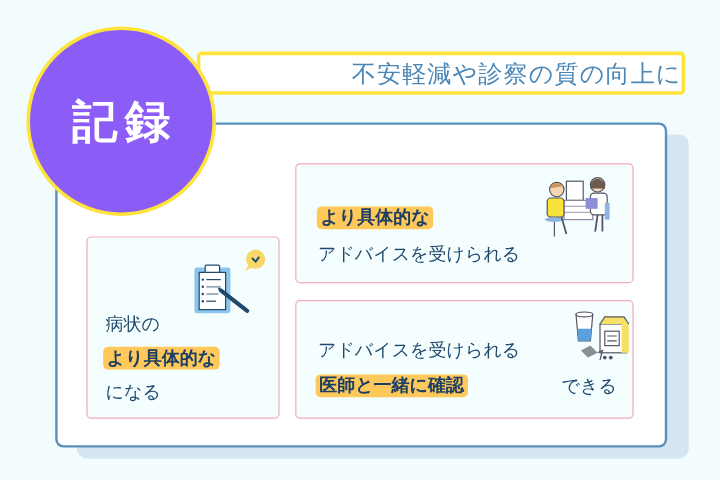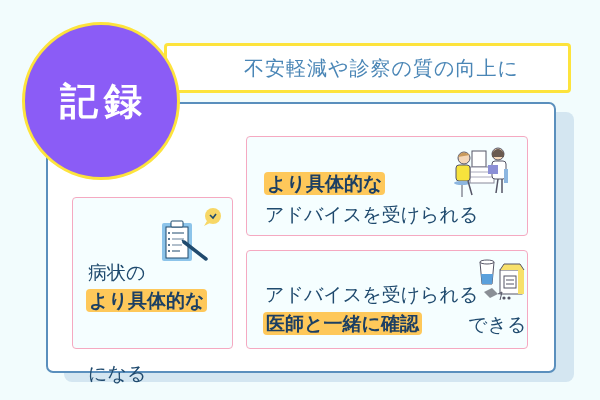--- a/index.html
+++ b/index.html
@@ -11,23 +11,23 @@
   }
   .shadow {
     position: absolute; left: 64px; top: 112px; width: 510px; height: 270px;
     background: #d4e6f1; border-radius: 8px;
   }
   .panel {
     position: absolute; left: 46px; top: 102px; width: 510px; height: 271px;
     background: #ffffff; border: 2px solid #5a8fbd; border-radius: 7px;
   }
   .banner {
-    position: absolute; left: 164px; top: 43px; width: 407px; height: 50px;
+    position: absolute; left: 164px; top: 43px; width: 407px; height: 36px;
     background: #ffffff; border: 3px solid #fde33c; border-radius: 4px;
-    display: flex; align-items: center; justify-content: center;
+    display: flex; align-items: center; justify-content: flex-end;
     padding-left: 28px;
   }
   .banner-text {
     color: #4a86b6; font-size: 20px; letter-spacing: 1px;
   }
   .badge {
     position: absolute; left: 22px; top: 22px; width: 158px; height: 158px;
     border-radius: 50%; background: #8b5cf6; border: 3px solid #fde33c;
     display: flex; align-items: center; justify-content: center;
   }
@@ -35,21 +35,21 @@
     color: #ffffff; font-size: 38px; font-weight: bold; letter-spacing: 6px;
     margin-left: 6px;
   }
   .card {
     position: absolute; background: #f5feff; border: 1.5px solid #f5a9c1;
     border-radius: 4px;
   }
   .card-left { left: 72px; top: 197px; width: 161px; height: 152px; }
   .card-top  { left: 246px; top: 136px; width: 282px; height: 100px; }
   .card-bot  { left: 246px; top: 250px; width: 282px; height: 99px; }
-  .txt { position: absolute; color: #1f4a6e; font-size: 19px; white-space: nowrap; line-height: 1; }
+  .txt { position: absolute; color: #1f4a6e; font-size: 15px; white-space: nowrap; line-height: 1; }
   .hl {
     background: #fec85a; border-radius: 4px; padding: 2px 3px;
     font-weight: bold; color: #1c3f63;
   }
   .icon { position: absolute; }
 </style>
 </head>
 <body>
 
 <div class="shadow"></div>
@@ -79,21 +79,21 @@
     <circle cx="9" cy="40" r="1" fill="#1f4a6e"></circle>
       <line x1="12" y1="40" x2="22" y2="40" stroke="#9ab" stroke-width="1.5"></line>
     <circle cx="9" cy="46" r="1" fill="#1f4a6e"></circle>
       <line x1="12" y1="46" x2="20" y2="46" stroke="#1f4a6e" stroke-width="1"></line>
     <line x1="24" y1="37" x2="46" y2="54" stroke="#1f4a6e" stroke-width="3.5" stroke-linecap="round"></line>
     <line x1="22" y1="35" x2="25" y2="38" stroke="#1f4a6e" stroke-width="1.5"></line>
   </svg>
 </div>
 <span class="txt" style="left:88px; top:263px;text-align:center;">病状の</span>
 <span class="txt hl" style="left:86px; top:289px;">より具体的な</span>
-<span class="txt" style="left:88px; top:320px;margin-top:44px;">になる</span>
+<span class="txt" style="left:88px; top:320px;">になる</span>
 
 <div class="card card-top"></div>
 <div class="icon" style="left:452px; top:145px;">
   <svg width="66" height="62" viewBox="0 0 66 62">
     <rect x="20" y="6" width="14" height="16" fill="#ffffff" stroke="#556" stroke-width="1"></rect>
     <rect x="18" y="22" width="24" height="16" fill="#ffffff" stroke="#889" stroke-width="1"></rect>
     <line x1="18" y1="27" x2="42" y2="27" stroke="#aab" stroke-width="1"></line>
     <line x1="18" y1="32" x2="42" y2="32" stroke="#aab" stroke-width="1"></line>
     <circle cx="12" cy="13" r="6" fill="#f5d7b8" stroke="#556" stroke-width="1"></circle>
     <path d="M6 12 Q10 4 18 10" fill="#c99a5c"></path>

